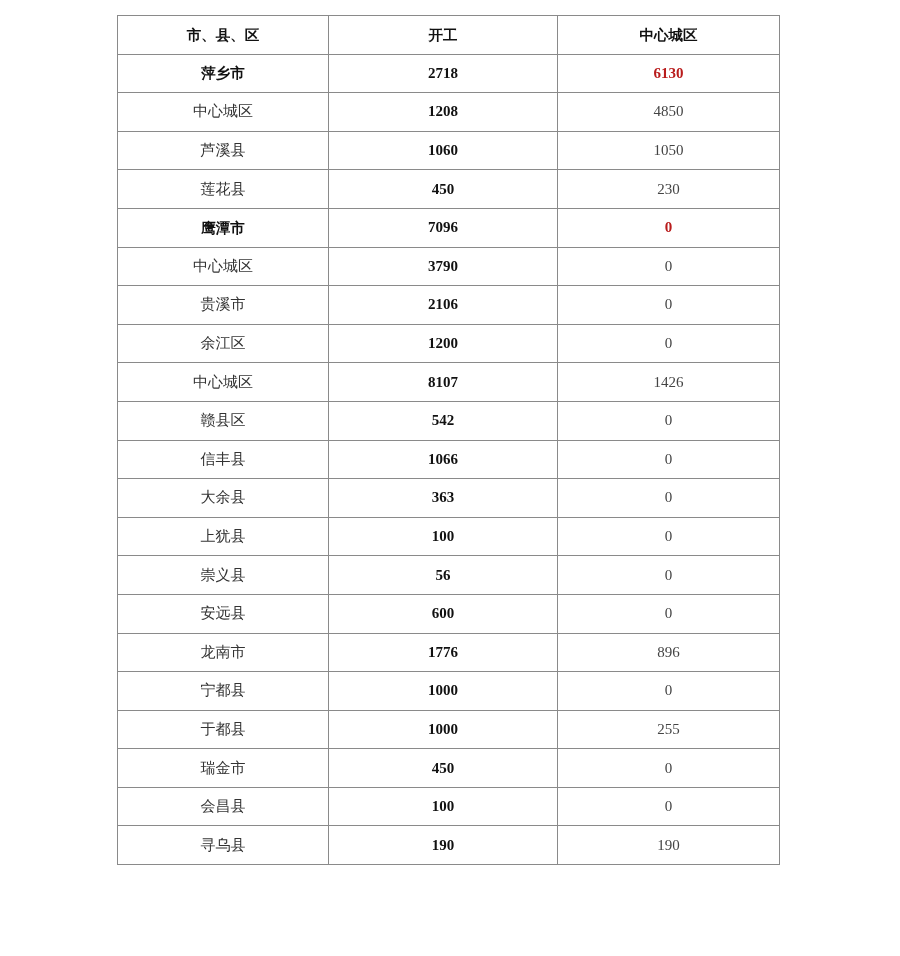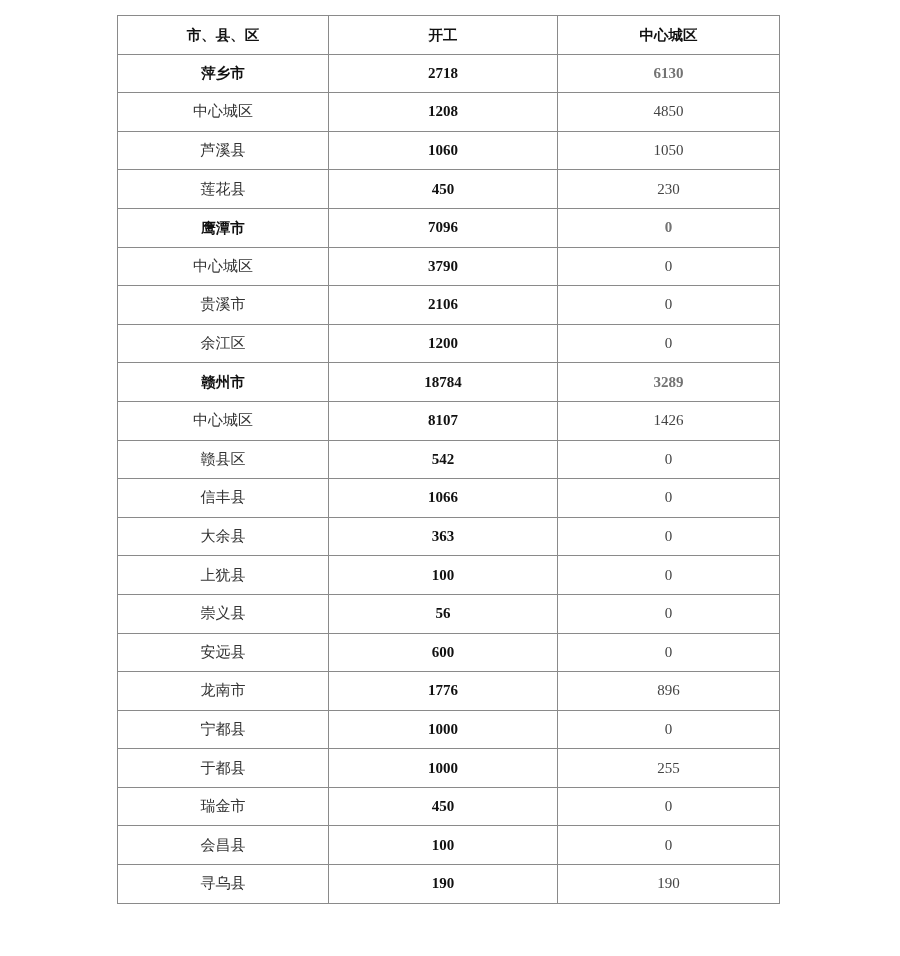--- a/index.html
+++ b/index.html
@@ -58,21 +58,21 @@
       font-size: 16px;
     }
     tr.city .cell-name {
       font-family: "DejaVu Sans", "Liberation Sans", sans-serif;
       font-weight: bold;
       color: #111111;
       font-size: 14.5px;
     }
     tr.city .cell-done {
       font-weight: bold;
-      color: #737373;
+      color: #b91c1c;
     }
   </style>
 </head>
 <body>
 
 <table class="doc-table">
   <colgroup>
     <col class="c1">
       <col class="c2">
       <col class="c3">
@@ -117,25 +117,20 @@
       </tr>
       <tr class="sub">
         <td class="cell-name">贵溪市</td>
         <td class="cell-start">2106</td>
         <td class="cell-done">0</td>
       </tr>
       <tr class="sub">
         <td class="cell-name">余江区</td>
         <td class="cell-start">1200</td>
         <td class="cell-done">0</td>
-      </tr>
-      <tr class="city">
-        <td class="cell-name">赣州市</td>
-        <td class="cell-start">18784</td>
-        <td class="cell-done">3289</td>
       </tr>
       <tr class="sub">
         <td class="cell-name">中心城区</td>
         <td class="cell-start">8107</td>
         <td class="cell-done">1426</td>
       </tr>
       <tr class="sub">
         <td class="cell-name">赣县区</td>
         <td class="cell-start">542</td>
         <td class="cell-done">0</td>

